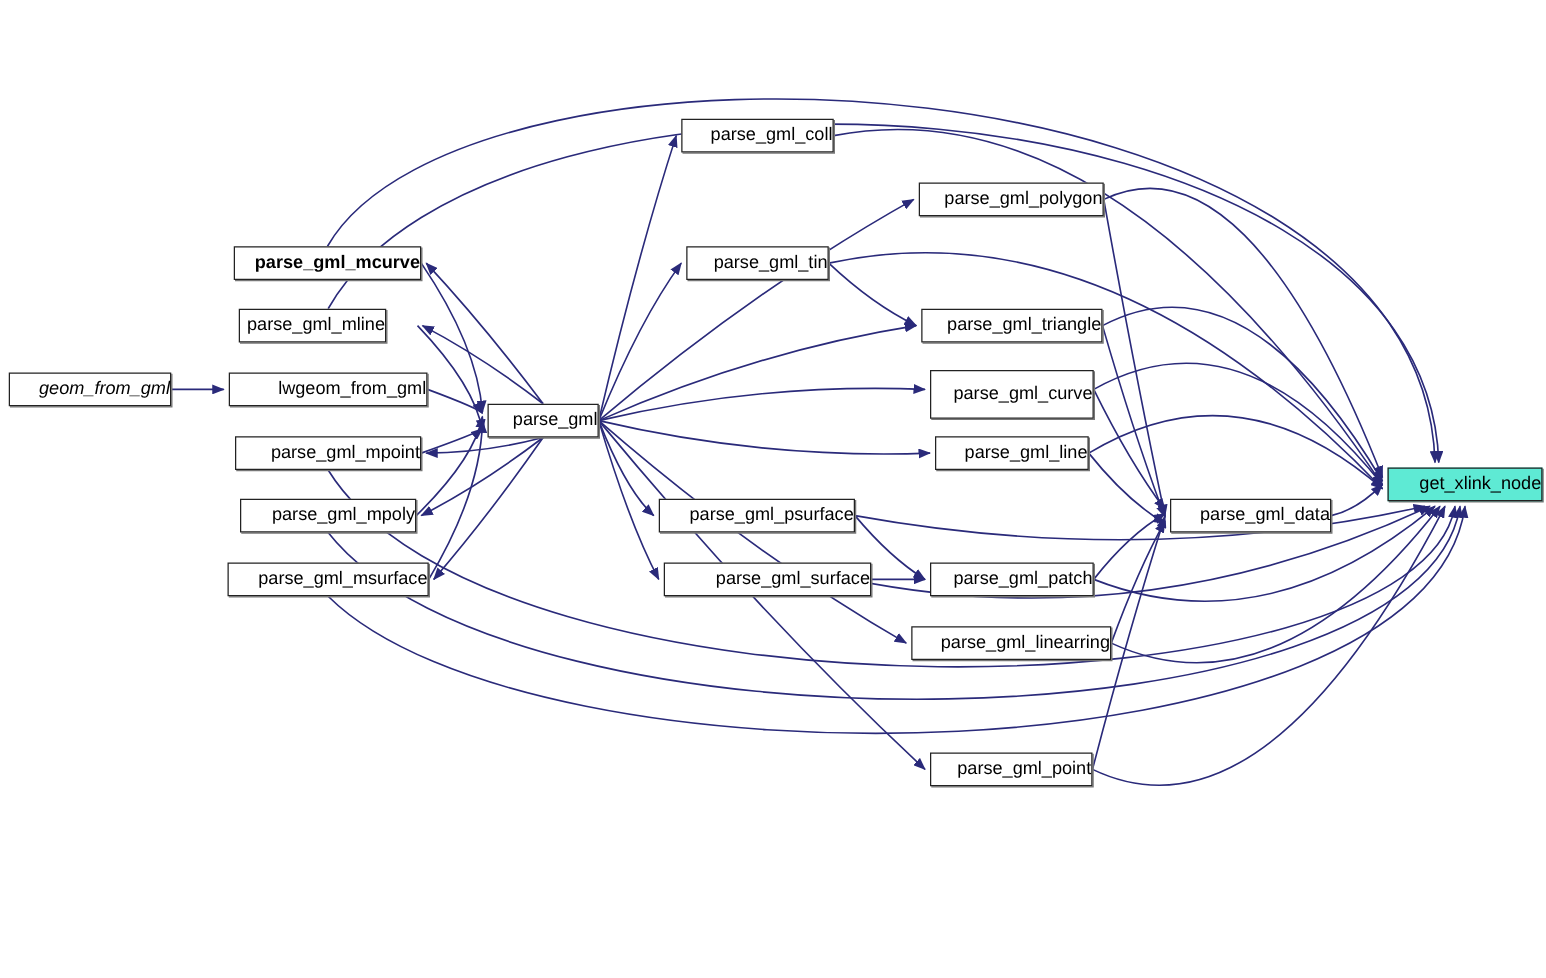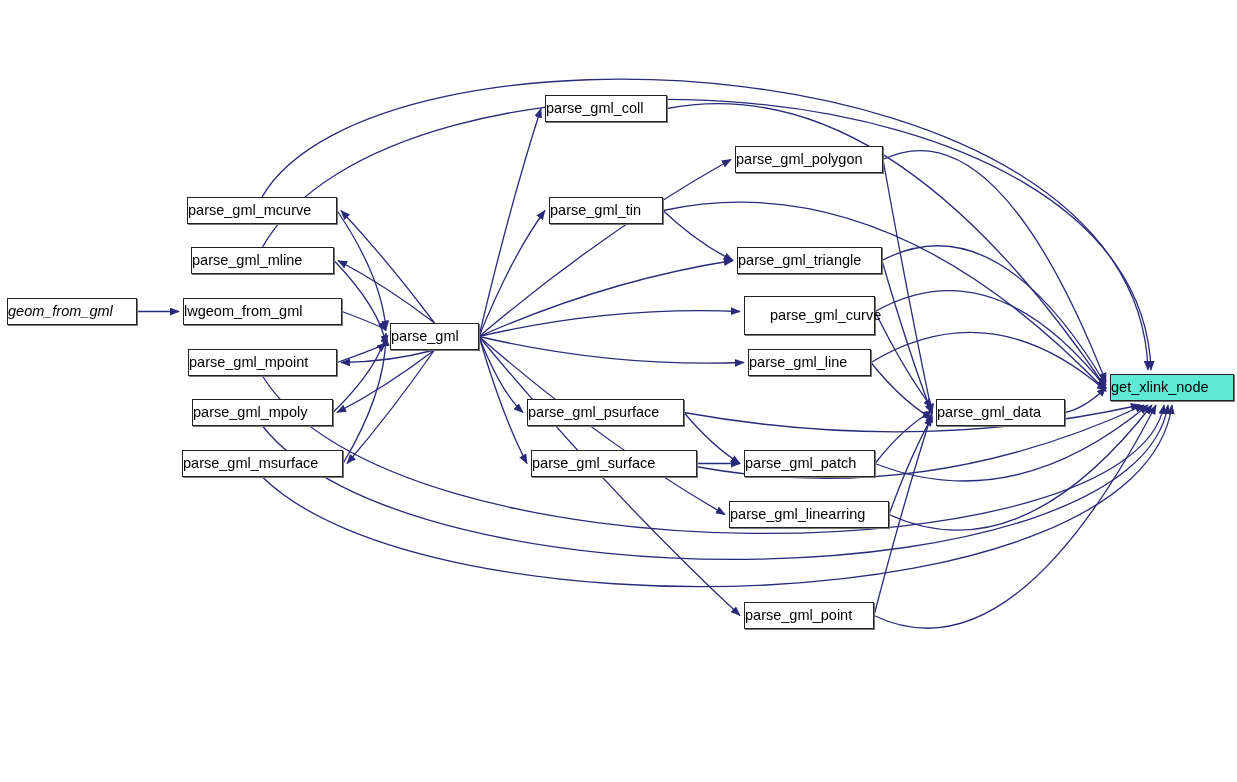--- a/index.html
+++ b/index.html
@@ -9,21 +9,21 @@
   .node{
     position:absolute;
     box-sizing:border-box;
     border:1px solid #222222;
     background:#ffffff;
     color:#000000;
     font-size:14.5px;
     line-height:1;
     display:flex;
     align-items:center;
-    justify-content:flex-start;
+    justify-content:flex-end;
     white-space:nowrap;
     box-shadow:1px 1px 0 0 #777777;
   }
   .node.highlight{background:#5eead4;}
 </style>
 </head>
 <body>
 
 <div id="canvas">
   <svg id="edges" viewBox="0 0 1237 782" xmlns="http://www.w3.org/2000/svg">
@@ -84,24 +84,24 @@
         <path d="M680,463.5 Q915,511.5 1144,405" marker-end="url(#ah)"></path>
       </g>
   </svg>
   <div id="nodes">
       <div class="node" style="left: 7px; top: 298px; width: 130px; height: 27px; font-style: italic;">
         <span>geom_from_gml</span>
       </div>
       <div class="node" style="left: 183px; top: 298px; width: 159px; height: 27px;">
         <span>lwgeom_from_gml</span>
       </div>
-      <div class="node" style="left: 187px; top: 197px; width: 150px; height: 27px;">
+      <div class="node" style="left: 187px; top: 197px; width: 150px; height: 27px; font-weight: bold;">
         <span>parse_gml_mcurve</span>
       </div>
-      <div class="node" style="left: 191px; top: 247px; width: 143px; height: 27px;">
+      <div class="node" style="left: 191px; top: 247px; width: 118px; height: 27px;">
         <span>parse_gml_mline</span>
       </div>
       <div class="node" style="left: 188px; top: 349px; width: 149px; height: 27px;">
         <span>parse_gml_mpoint</span>
       </div>
       <div class="node" style="left: 192px; top: 399px; width: 141px; height: 27px;">
         <span>parse_gml_mpoly</span>
       </div>
       <div class="node" style="left: 182px; top: 450px; width: 161px; height: 27px;">
         <span>parse_gml_msurface</span>

